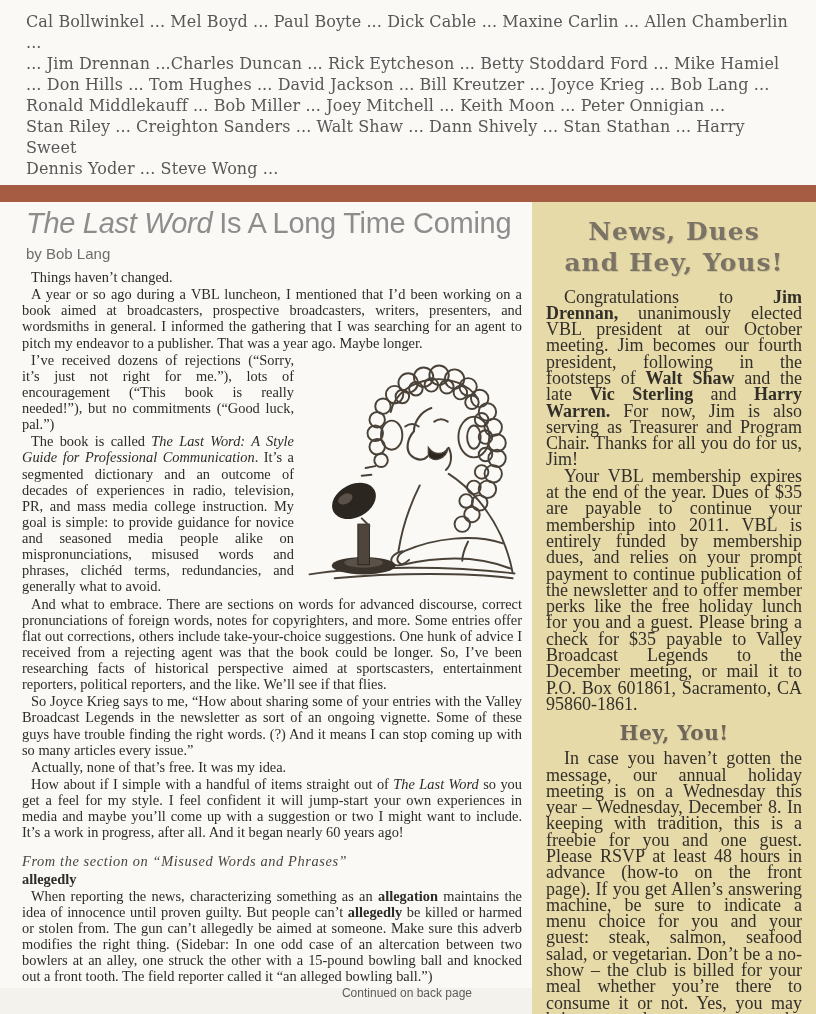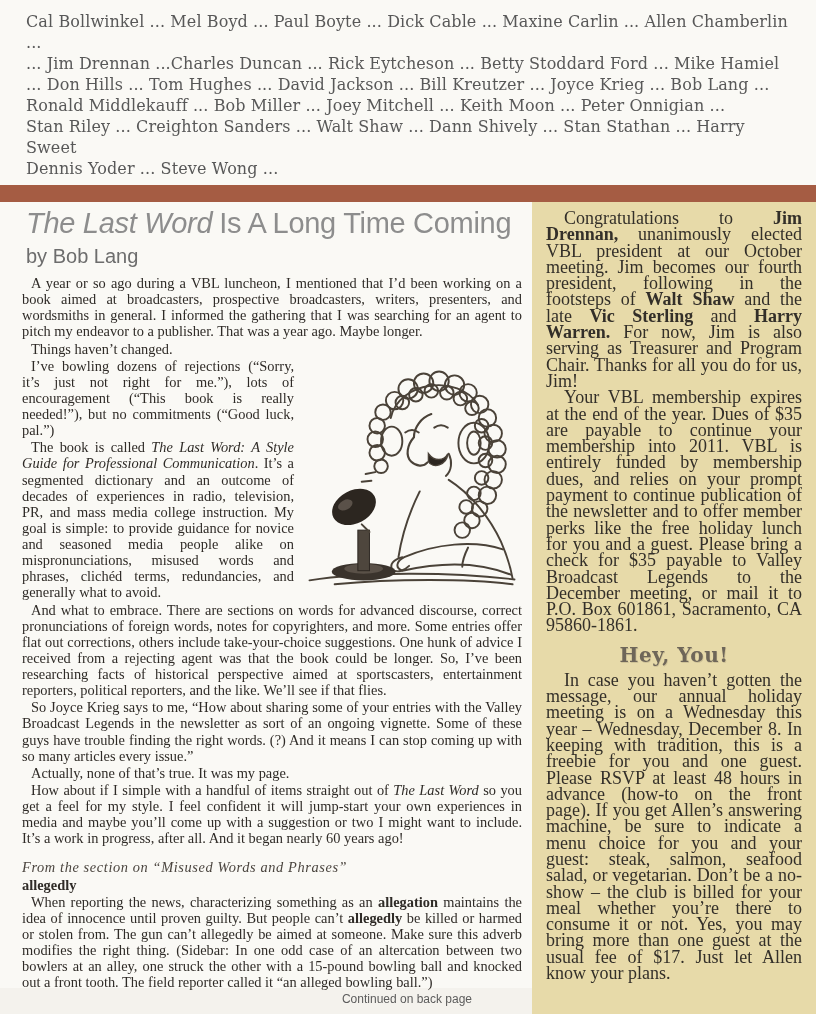--- a/index.html
+++ b/index.html
@@ -33,21 +33,21 @@
   }
   
   h1.article-title {
     font-family:"Liberation Sans", sans-serif;
     font-weight:400; font-size:29px; letter-spacing:-.3px;
     color:#8d8d8d; margin:2px 0 5px 4px; white-space:nowrap;
   }
   h1.article-title .t-italic { font-style:italic; padding-right:7px; }
   .byline {
     font-family:"Liberation Sans", sans-serif;
-    font-size:20px; color:#6d6d6d; margin:0 0 7px 4px;
+    font-size:15px; color:#6d6d6d; margin:0 0 7px 4px;
   }
   .article-body {
     font-size:14.4px; line-height:1.12; color:#2f2b27;
     text-align:justify;
   }
   .article-body p { margin:0 0 1px 0; text-indent:9px; }
   .cartoon {
     float:right; width:220px; height:234px;
     margin:0 0 2px 8px;
   }
@@ -95,22 +95,22 @@
   <div class="divider"></div>
 
   <div class="columns">
 
     <div class="left-col">
       <h1 class="article-title"><span class="t-italic">The Last Word</span><span>Is A Long Time Coming</span></h1>
 
       <div class="byline">by Bob Lang</div>
 
       <div class="article-body">
+        <p><span>Things haven’t changed.</span></p>
         <p><span>A year or so ago during a VBL luncheon, I mentioned that I’d been working on a book aimed at broadcasters, prospective broadcasters, writers, presenters, and wordsmiths in general. I informed the gathering that I was searching for an agent to pitch my endeavor to a publisher. That was a year ago. Maybe longer.</span></p>
-        <p><span>Things haven’t changed.</span></p>
 
         <div class="cartoon">
           <svg viewBox="0 0 220 242" width="220" height="234">
 
             <path class="sketch" d="M4,230 C60,221 150,221 216,229"></path>
             <path class="sketch" d="M30,234 C90,228 170,228 214,234" stroke-width="1"></path>
 
             <g class="sketch" fill="#faf9f5" stroke-width="1.8">
               <circle cx="92" cy="44" r="9"></circle>
                 <circle cx="106" cy="32" r="10"></circle>
@@ -178,36 +178,40 @@
                 <ellipse cx="50" cy="154" rx="24" ry="17" fill="#2c2620"></ellipse>
                 <ellipse cx="43" cy="148" rx="8" ry="5" fill="#5a5149"></ellipse>
               </g>
               <path class="sketch" d="M58,172 L66,180" stroke-width="5"></path>
             </g>
 
             <path class="sketch" d="M62,120 L72,118 M58,128 L68,127" stroke-width="1.2"></path>
           </svg>
         </div>
 
-        <p><span>I’ve bowling dozens of rejections (“Sorry, it’s just not right for me.”), lots of encouragement (“This book is really needed!”), but no commitments (“Good luck, pal.”)</span></p>
+        <p><span>I’ve received dozens of rejections (“Sorry, it’s just not right for me.”), lots of encouragement (“This book is really needed!”), but no commitments (“Good luck, pal.”)</span></p>
         <p><span>The book is called </span><span style="font-style: italic;">The Last Word: A Style Guide for Professional Communication</span><span>. It’s a segmented dictionary and an outcome of decades of experiences in radio, television, PR, and mass media college instruction. My goal is simple: to provide guidance for novice and seasoned media people alike on mispronunciations, misused words and phrases, clichéd terms, redundancies, and generally what to avoid.</span></p>
         <p><span>And what to embrace. There are sections on words for advanced discourse, correct pronunciations of foreign words, notes for copyrighters, and more. Some entries offer flat out corrections, others include take-your-choice suggestions. One hunk of advice I received from a rejecting agent was that the book could be longer. So, I’ve been researching facts of historical perspective aimed at sportscasters, entertainment reporters, political reporters, and the like. We’ll see if that flies.</span></p>
         <p><span>So Joyce Krieg says to me, “How about sharing some of your entries with the Valley Broadcast Legends in the newsletter as sort of an ongoing vignette. Some of these guys have trouble finding the right words. (?)  And it means I can stop coming up with so many articles every issue.”</span></p>
-        <p><span>Actually, none of that’s true. It was my page.</span></p>
+        <p><span>Actually, none of that’s free. It was my idea.</span></p>
         <p><span>How about if I simple with a handful of items straight out of </span><span style="font-style: italic;">The Last Word</span><span> so you get a feel for my style. I feel confident it will jump-start your own experiences in media and maybe you’ll come up with a suggestion or two I might want to include. It’s a work in progress, after all. And it began nearly 60 years ago!</span></p>
 
         <p class="section-note"><span style=" margin-top: 16px;">From the section on “Misused Words and Phrases”</span></p>
         <p class="term">allegedly</p>
         <p><span>When reporting the news, characterizing something as an </span><span style="font-weight: bold;">allegation</span><span> maintains the idea of innocence until proven guilty. But people can’t </span><span style="font-weight: bold;">allegedly</span><span> be killed or harmed or stolen from. The gun can’t allegedly be aimed at someone. Make sure this adverb modifies the right thing. (Sidebar: In one odd case of an altercation between two bowlers at an alley, one struck the other with a 15-pound bowling ball and knocked out a front tooth. The field reporter called it “an alleged bowling ball.”)</span></p>
 
         <div class="continued">Continued on back page</div>
       </div>
     </div>
 
     <div class="right-col">
+      <div class="news-title">
+        <div>News, Dues</div>
+        <div>and Hey, Yous!</div>
+      </div>
 
       <p class="sb"><span>Congratulations to </span><span style="font-weight: bold;">Jim Drennan,</span><span> unanimously elected VBL president at our October meeting. Jim becomes our fourth president, following in the footsteps of </span><span style="font-weight: bold;">Walt Shaw</span><span> and the late </span><span style="font-weight: bold;">Vic Sterling</span><span> and </span><span style="font-weight: bold;">Harry Warren.</span><span> For now, Jim is also serving as Treasurer and Program Chair. Thanks for all you do for us, Jim!</span></p>
 
       <p class="sb"><span>Your VBL membership expires at the end of the year. Dues of $35 are payable to continue your membership into 2011. VBL is entirely funded by membership dues, and relies on your prompt payment to continue publication of the newsletter and to offer member perks like the free holiday lunch for you and a guest. Please bring a check for $35 payable to Valley Broadcast Legends to the December meeting, or mail it to P.O. Box 601861, Sacramento, CA 95860-1861.</span></p>
 
       <h3>Hey, You!</h3>
       <p class="sb"><span>In case you haven’t gotten the message, our annual holiday meeting is on a Wednesday this year – Wednesday, December 8. In keeping with tradition, this is a freebie for you and one guest. Please RSVP at least 48 hours in advance (how-to on the front page). If you get Allen’s answering machine, be sure to indicate a menu choice for you and your guest: steak, salmon, seafood salad, or vegetarian. Don’t be a no-show – the club is billed for your meal whether you’re there to consume it or not. Yes, you may bring more than one guest at the usual fee of $17. Just let Allen know your plans.</span></p>
     </div>
 
   </div>

